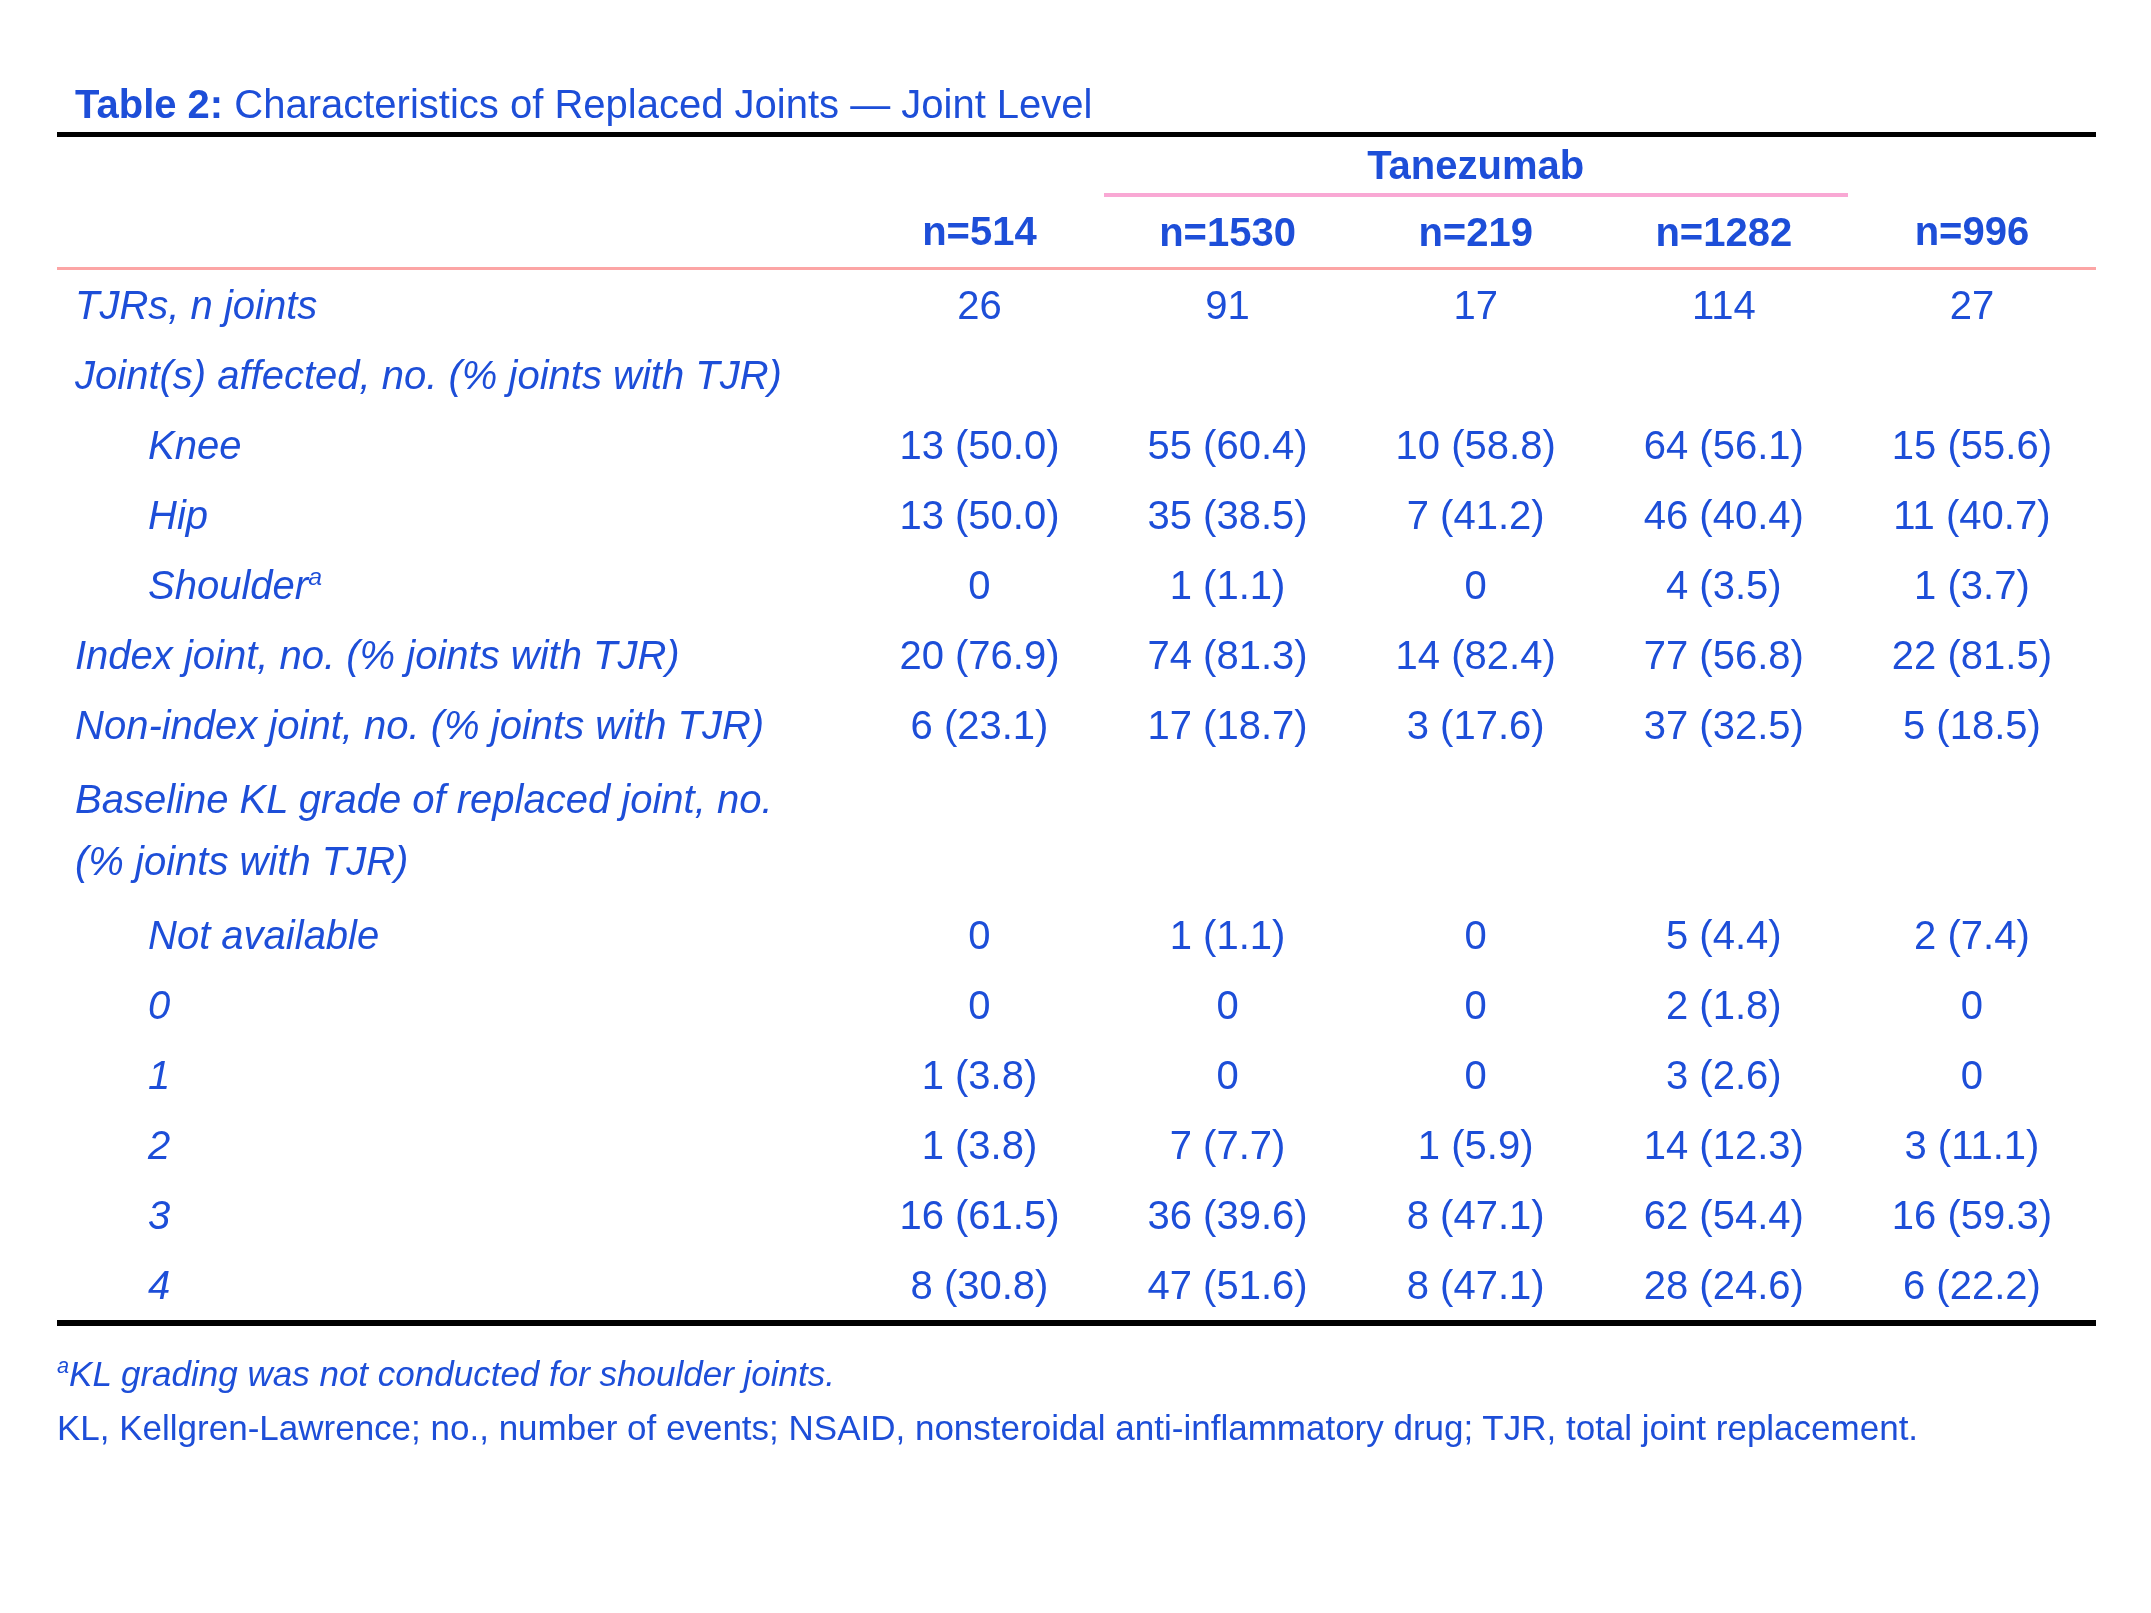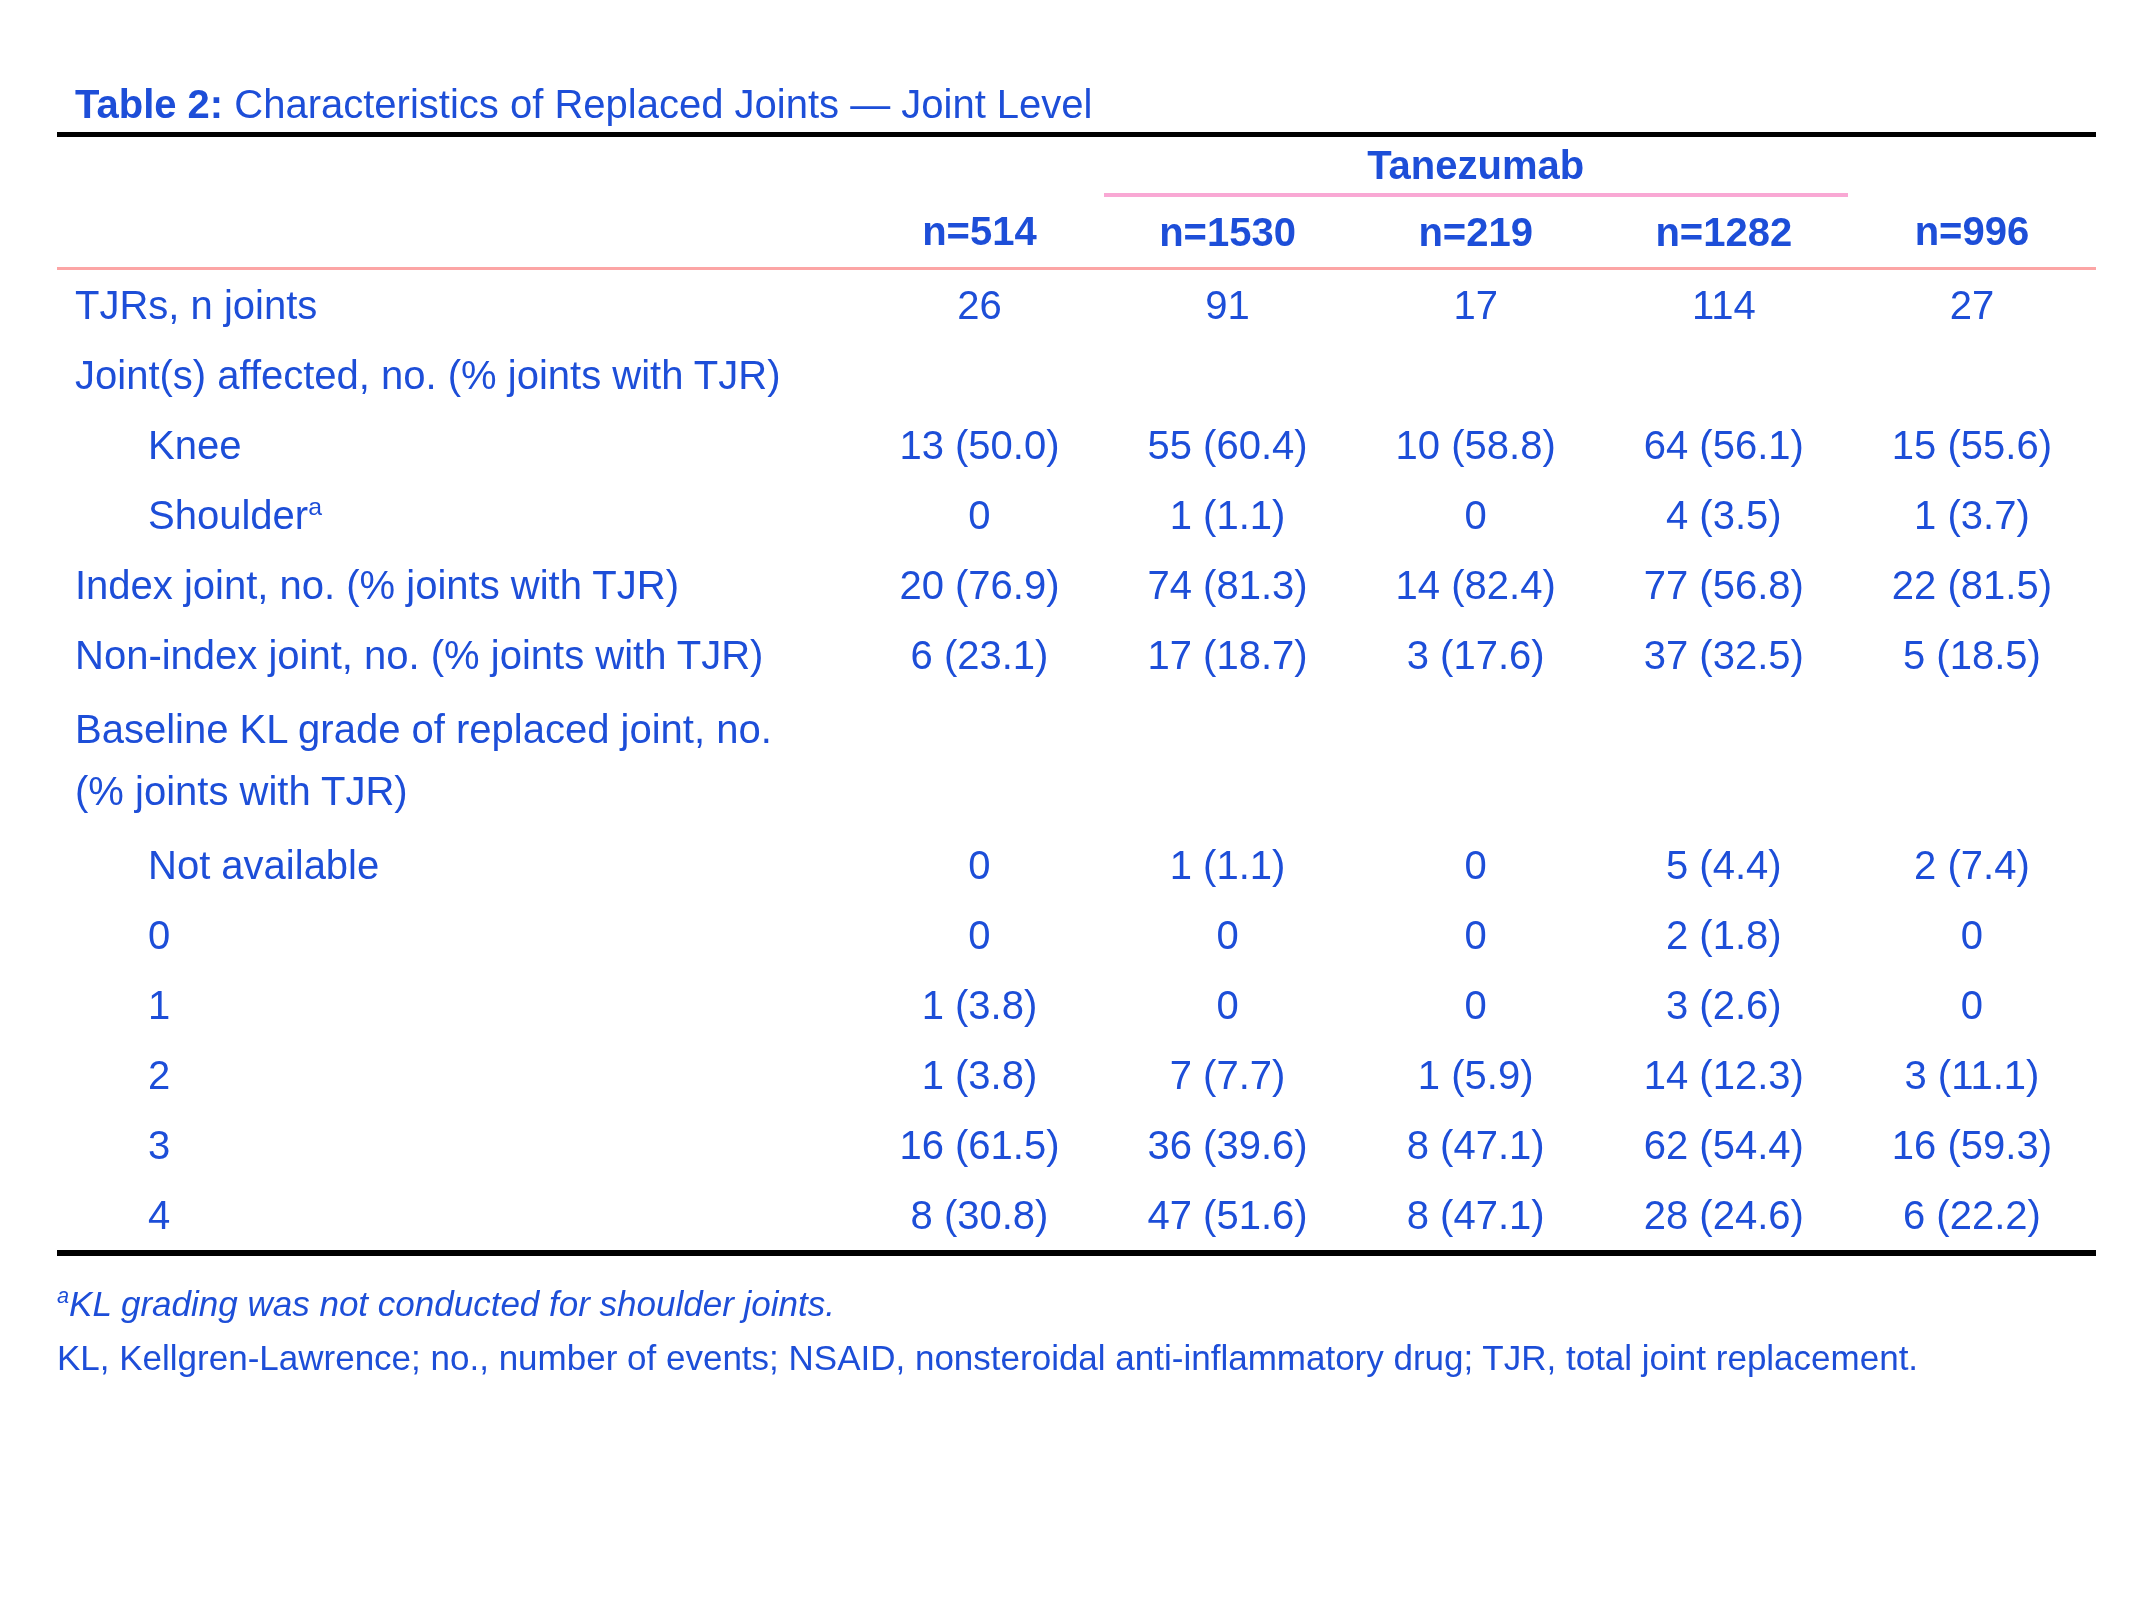--- a/index.html
+++ b/index.html
@@ -57,20 +57,21 @@
     padding: 0;
     height: 70px;
     font-size: 40px;
   }
   tbody tr.tall td { height: 140px; }
   td.label {
     text-align: left;
     padding-left: 18px;
     white-space: nowrap;
     line-height: 62px;
+    font-style: italic;
   }
   td.label.indent { padding-left: 91px; }
   td.value { text-align: center; }
   sup {
     font-size: 62%;
     line-height: 0;
     vertical-align: super;
   }
 
   .footnotes { padding-left: 0; }
@@ -134,20 +135,28 @@
           </tr>
           <tr>
             <td class="label indent"><span>Knee</span></td>
             <td class="value">13 (50.0)</td>
             <td class="value">55 (60.4)</td>
             <td class="value">10 (58.8)</td>
             <td class="value">64 (56.1)</td>
             <td class="value">15 (55.6)</td>
           </tr>
           <tr>
+            <td class="label indent"><span>Hip</span></td>
+            <td class="value">13 (50.0)</td>
+            <td class="value">35 (38.5)</td>
+            <td class="value">7 (41.2)</td>
+            <td class="value">46 (40.4)</td>
+            <td class="value">11 (40.7)</td>
+          </tr>
+          <tr>
             <td class="label indent"><span>Shoulder</span><sup>a</sup></td>
             <td class="value">0</td>
             <td class="value">1 (1.1)</td>
             <td class="value">0</td>
             <td class="value">4 (3.5)</td>
             <td class="value">1 (3.7)</td>
           </tr>
           <tr>
             <td class="label"><span>Index joint, no. (% joints with TJR)</span></td>
             <td class="value">20 (76.9)</td>

